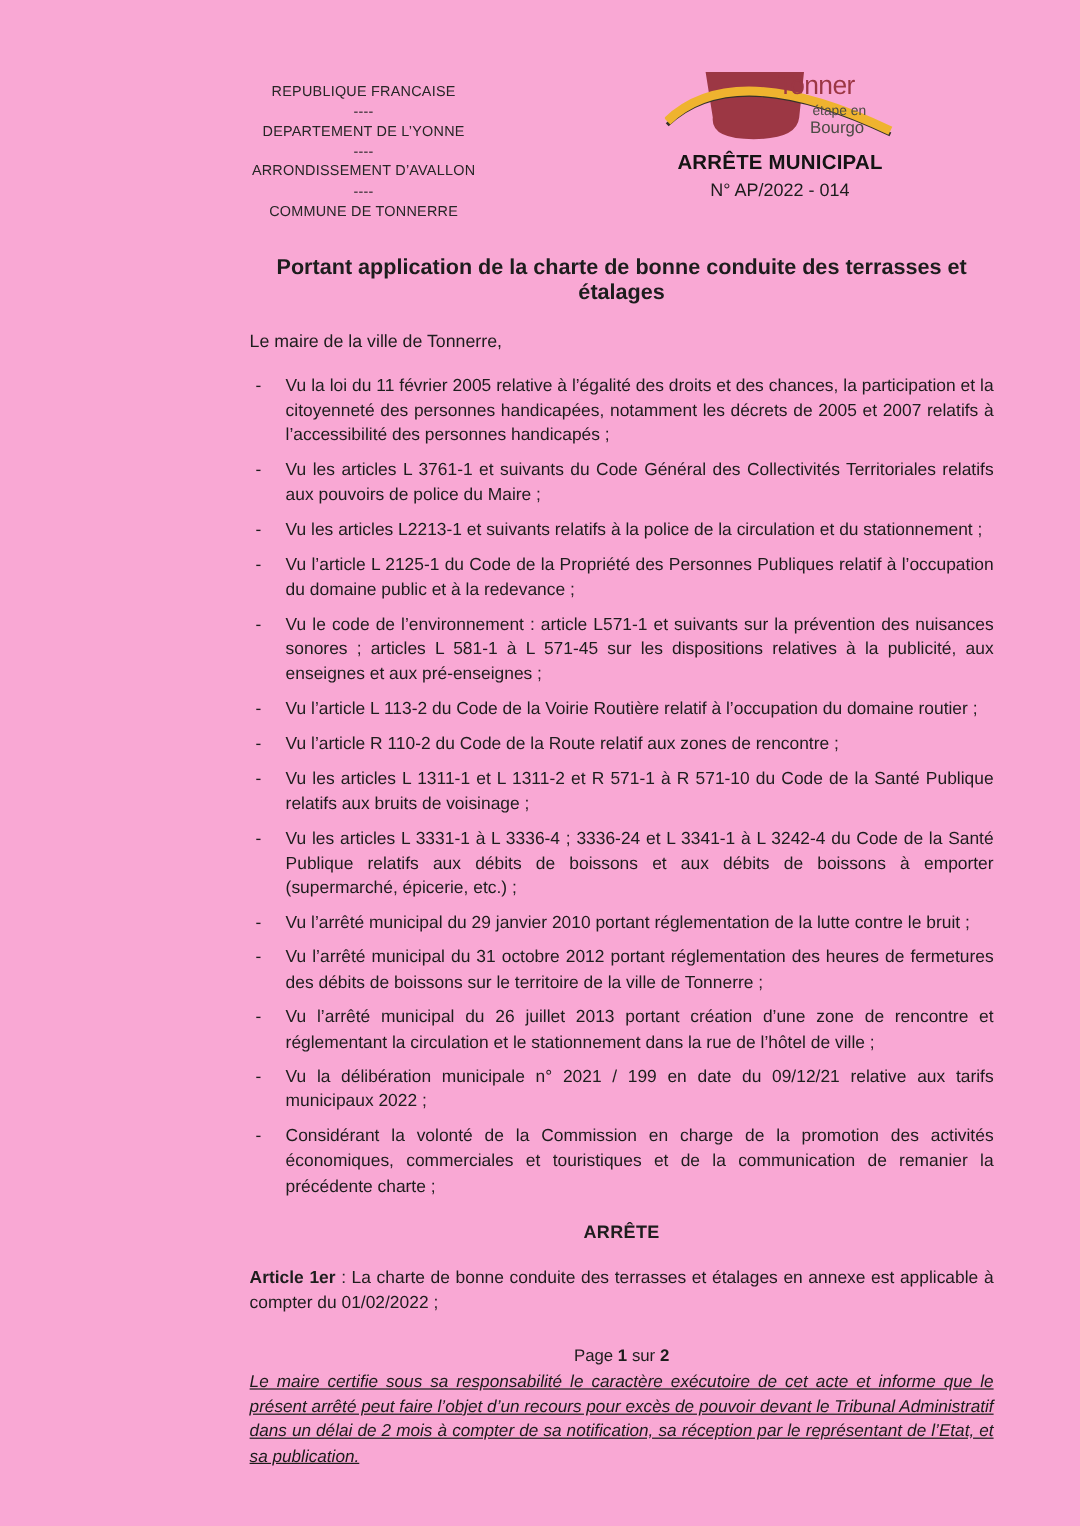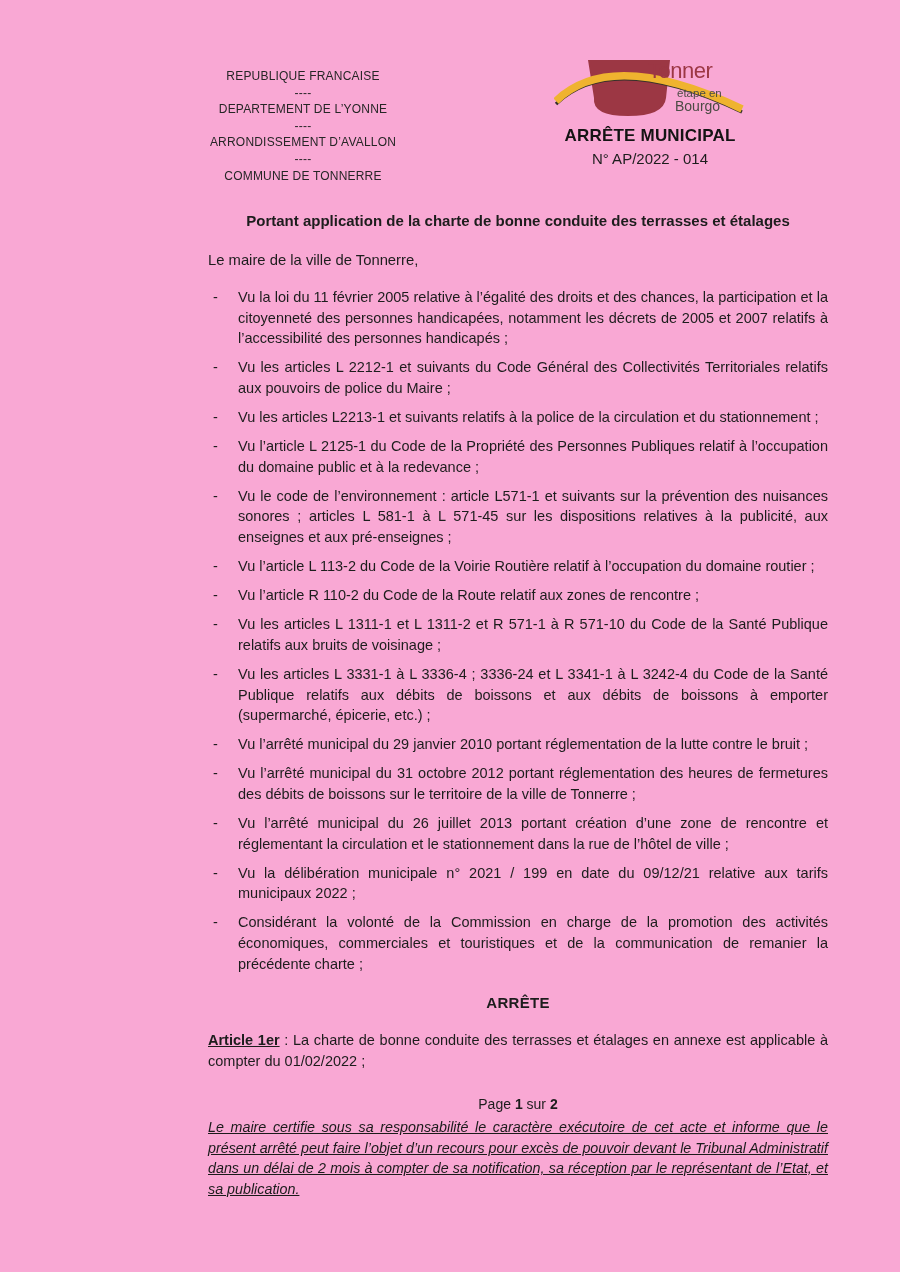--- a/index.html
+++ b/index.html
@@ -20,29 +20,29 @@
   .logo-word {
     position:absolute; left:94px; top:2px; font-size:22px; font-weight:normal;
     color:#9c3744; letter-spacing:-0.5px;
   }
   .logo-tag1 { position:absolute; left:123px; top:31px; font-size:11.5px; color:#4b4b44; }
   .logo-tag2 { position:absolute; left:121px; top:42px; font-size:14px; color:#4b4b44; }
   .doc-type { font-size:17px; font-weight:bold; color:#141414; margin-top:4px; letter-spacing:0.2px; }
   .doc-number { font-size:15px; margin-top:4px; color:#1d1d1d; }
   
   .content { position:absolute; left:208px; top:212px; width:620px; }
-  .doc-title { text-align:center; font-weight:bold; font-size:15px; margin-bottom:23px; }
+  .doc-title { text-align:center; font-weight:bold; font-size:18px; margin-bottom:23px; }
   .salutation { font-size:14.8px; margin-bottom:19px; }
   .recitals { list-style:none; }
   .recitals li { display:flex; margin-bottom:8.5px; font-size:14.5px; line-height:20.6px; }
   .recitals .dash { width:30px; flex:none; padding-left:5px; }
   .recitals .rtext { flex:1; text-align:justify; }
   .decision-heading { text-align:center; font-weight:bold; font-size:15px; margin-top:20px; margin-bottom:19px; letter-spacing:0.3px; }
   .article { font-size:14.5px; line-height:20.6px; text-align:justify; }
-  .article .article-label { font-weight:bold; text-decoration:underline; }
+  .article .article-label { font-weight:bold; }
   
   .pagenum { text-align:center; font-size:14px; margin-top:25px; }
   .pagenum .b { font-weight:bold; }
   .legal {
     font-size:14.3px; font-style:italic; line-height:20.4px;
     text-align:justify; margin-top:5px; color:#1b1b1b;text-decoration:underline;
   }
 </style>
 </head>
 <body>
@@ -78,21 +78,21 @@
     <div class="doc-title">Portant application de la charte de bonne conduite des terrasses et étalages</div>
     <div class="salutation">Le maire de la ville de Tonnerre,</div>
 
     <ul class="recitals">
       <li>
           <span class="dash">-</span>
           <span class="rtext">Vu la loi du 11 février 2005 relative à l’égalité des droits et des chances, la participation et la citoyenneté des personnes handicapées, notamment les décrets de 2005 et 2007 relatifs à l’accessibilité des personnes handicapés ;</span>
         </li>
       <li>
           <span class="dash">-</span>
-          <span class="rtext">Vu les articles L 2212-1 et suivants du Code Général des Collectivités Territoriales relatifs aux pouvoirs de police du Maire ;</span>
+          <span class="rtext">Vu les articles L 3761-1 et suivants du Code Général des Collectivités Territoriales relatifs aux pouvoirs de police du Maire ;</span>
         </li>
       <li>
           <span class="dash">-</span>
           <span class="rtext">Vu les articles L2213-1 et suivants relatifs à la police de la circulation et du stationnement ;</span>
         </li>
       <li>
           <span class="dash">-</span>
           <span class="rtext">Vu l’article L 2125-1 du Code de la Propriété des Personnes Publiques relatif à l’occupation du domaine public et à la redevance ;</span>
         </li>
       <li>

